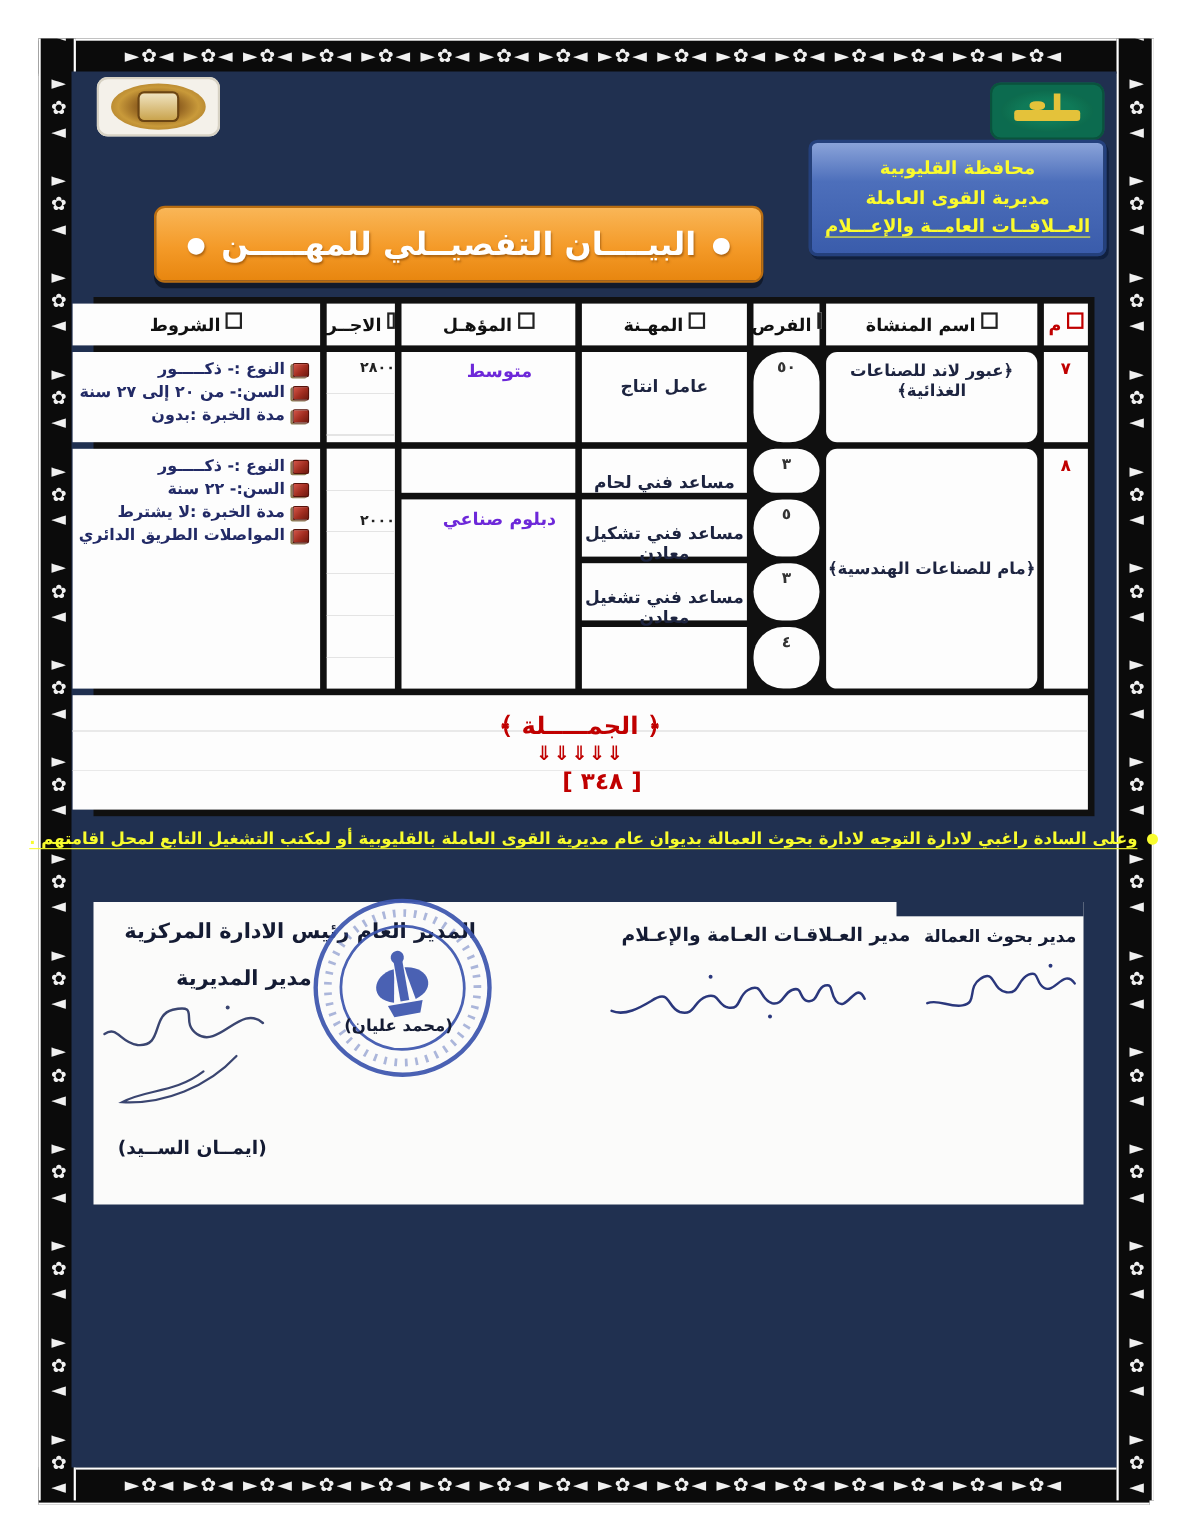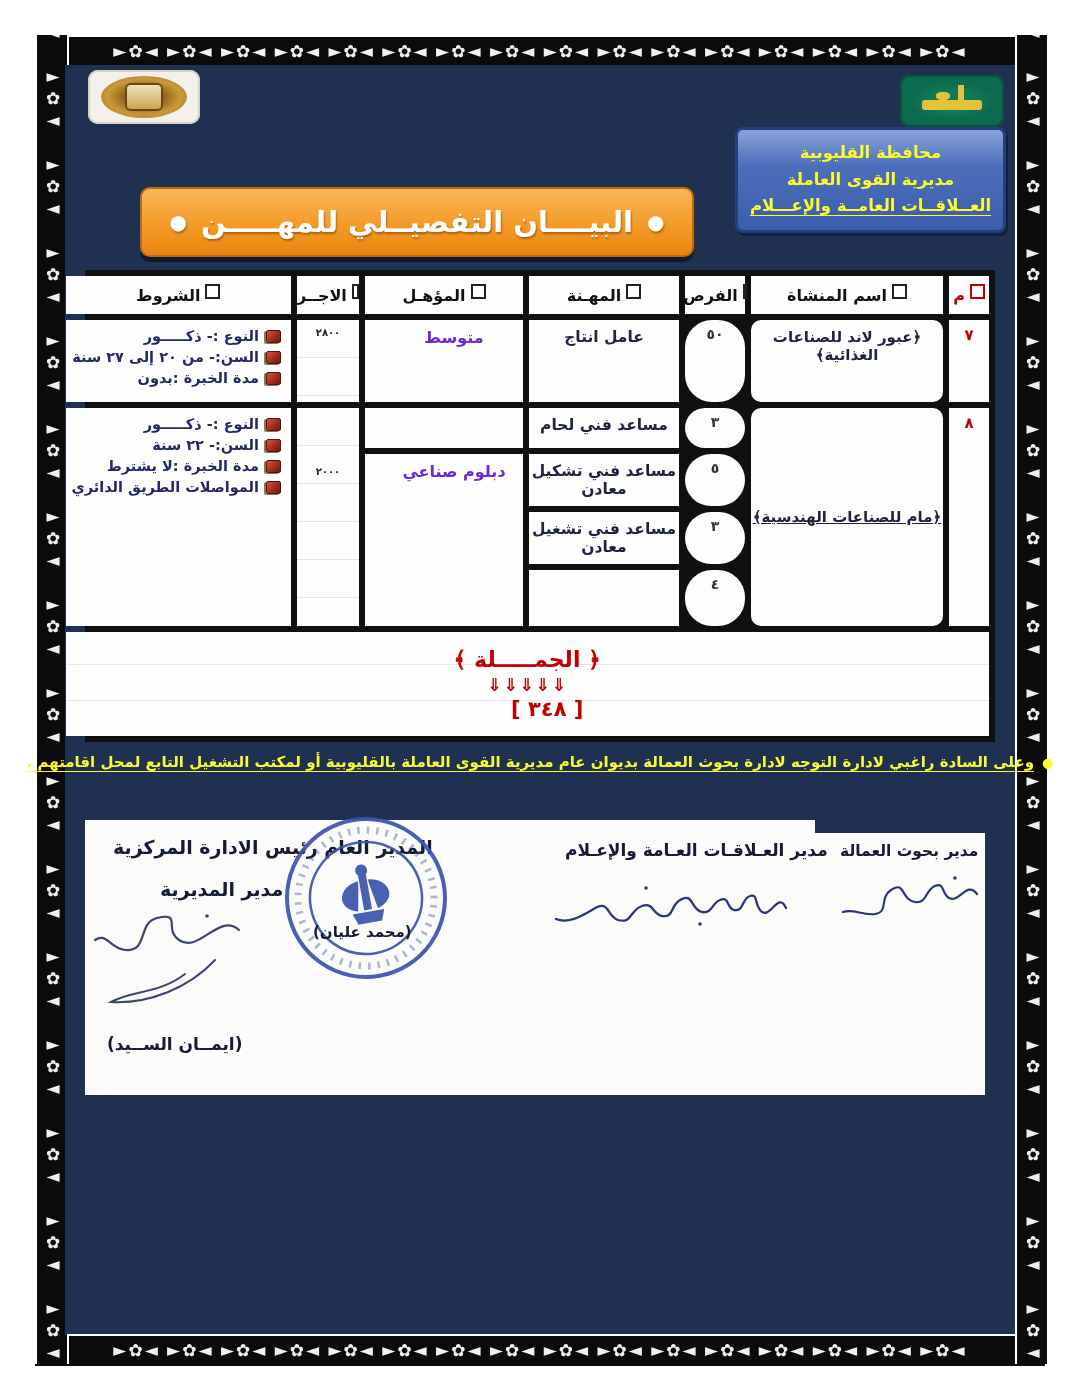--- a/index.html
+++ b/index.html
@@ -49,25 +49,25 @@
             box-sizing:border-box;display:grid;direction:rtl;
             grid-template-columns:40px 192px 60px 150px 158px 62px 1fr;
             grid-template-rows:38px 82px 218px 104px;gap:6px;}
   .cell{background:#fdfdfd;box-sizing:border-box;}
   .hcell{display:flex;align-items:center;justify-content:center;gap:5px;font-weight:bold;font-size:16px;color:#111;}
   .sq{width:11px;height:11px;border:2px solid #222;background:#fff;display:inline-block;margin-top:-8px;}
   .hred{color:#c00000;}
   .hred .sq{border-color:#c00000;}
   .numcell{color:#c00000;font-weight:bold;font-size:15px;text-align:center;padding-top:6px;}
   .estcell{font-weight:bold;font-size:15px;color:#1d2440;text-align:center;padding-top:8px;border-radius:10px;}
-  .estcell.mid{display:flex;align-items:center;justify-content:center;padding-top:0;text-decoration:underline;}
-  .jobcell{font-weight:bold;font-size:15.5px;color:#1d2440;text-align:center;padding-top:8px;}
+  .estcell.mid{display:flex;align-items:center;justify-content:center;padding-top:0;}
+  .jobcell{font-weight:bold;font-size:15.5px;color:#1d2440;text-align:center;padding-top:22px;}
   .oppcell{font-weight:bold;font-size:14px;color:#333;text-align:center;padding-top:6px;border-radius:27px;}
   .qualcell{font-weight:bold;font-size:16px;color:#6d28d9;text-align:center;padding-top:8px;padding-left:20px;}
-  .wagecell{font-weight:bold;font-size:10px;color:#222;text-align:center;padding-top:7px;
+  .wagecell{font-weight:bold;font-size:13px;color:#222;padding-top:7px;
             background-image:repeating-linear-gradient(to bottom,transparent 0,transparent 37px,#e4e4e4 37px,#e4e4e4 38px);}
   .wagecell.low{padding-top:58px;}
   .stack{display:flex;flex-direction:column;gap:6px;background:transparent;}
   .stack .cell{width:100%;}
   .h40{height:40px;} .h52{height:52px;} .grow{flex:1;}
   .condcell{padding:8px 10px 0 6px;}
   .cond-line{display:flex;align-items:center;gap:7px;margin-bottom:5px;}
   .cond-icon{width:13px;height:11px;flex:0 0 13px;background:linear-gradient(135deg,#d4564a 0%,#a02c1f 55%,#6e1a10 100%);
              border:1px solid #57120a;border-radius:2px;box-shadow:-2px 1px 0 #8a7a50;}
   .cond-txt{font-weight:bold;font-size:14.5px;color:#222a66;white-space:nowrap;}

